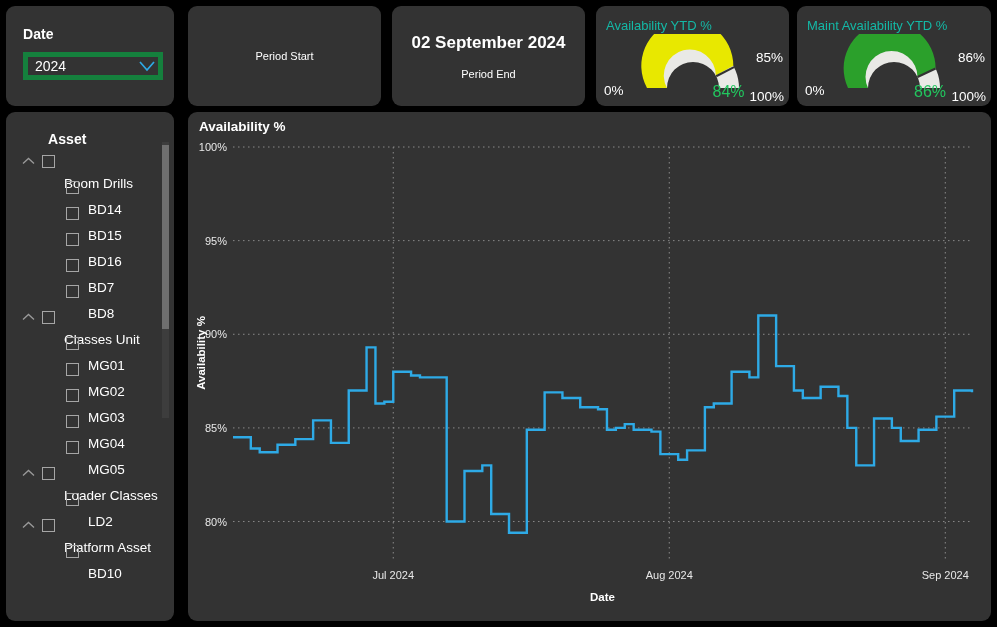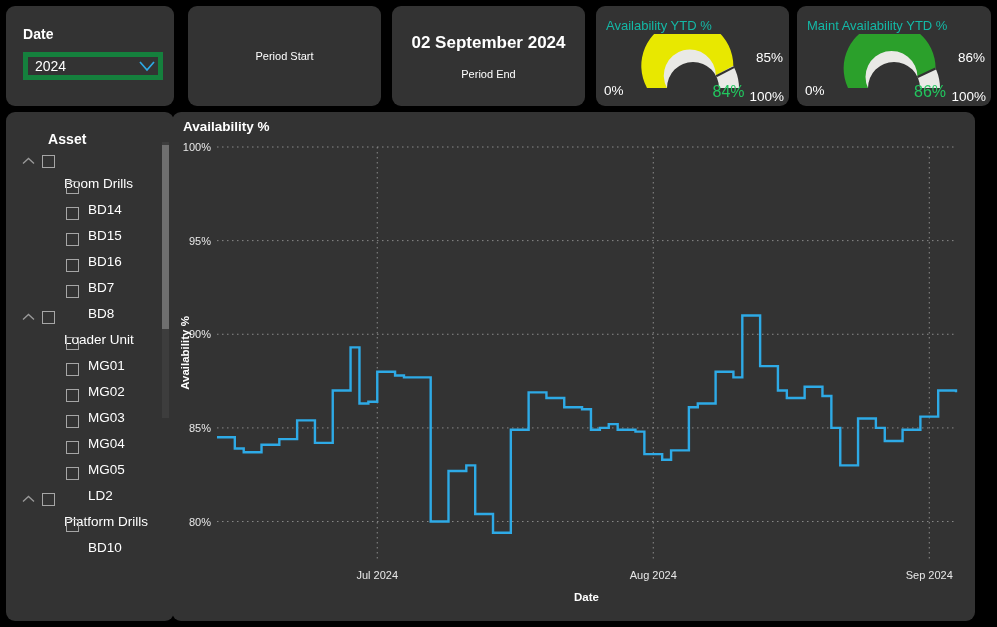--- a/index.html
+++ b/index.html
@@ -107,21 +107,21 @@
     width: 7px; height: 276px;
     background: #3d3d3d;
   }
   .scroll-thumb {
     position: absolute; right: 5px; top: 33px;
     width: 7px; height: 184px;
     background: #6f6f6f;
   }
 
   
-  #chart-card { left: 172px; top: 112px; width: 803px; height: 509px; }
+  #chart-card { left: 188px; top: 112px; width: 803px; height: 509px; }
   #chart-card .chart-title {
     position: absolute; left: 11px; top: 7px;
     color: #ffffff; font-size: 13.5px; font-weight: bold;
   }
   .chart-svg { position: absolute; left: 0; top: 0; }
   .ax-text { fill: #e8e8e8; font-family: "Liberation Sans", sans-serif; font-size: 11px; }
   .ax-title { fill: #ffffff; font-family: "Liberation Sans", sans-serif; font-size: 11.5px; font-weight: bold; }
 </style>
 </head>
 <body>
@@ -215,54 +215,63 @@
           <div class="cbox"></div>
           <span class="tw-label ">BD8</span>
         </div>
         <div class="tree-row group">
           <div class="tw-chev">
             <svg width="13" height="8" viewBox="0 0 13 8">
               <path d="M1 6.5 L6.5 1.5 L12 6.5" stroke="#9a9a9a" stroke-width="1.3" fill="none"></path>
             </svg>
           </div>
           <div class="cbox"></div>
-          <span class="tw-label group">Loader Unit</span>
+          <span class="tw-label group">Classes Unit</span>
         </div>
         <div class="tree-row child">
           <div class="cbox"></div>
           <span class="tw-label ">MG01</span>
         </div>
         <div class="tree-row child">
           <div class="cbox"></div>
           <span class="tw-label ">MG02</span>
         </div>
         <div class="tree-row child">
           <div class="cbox"></div>
           <span class="tw-label ">MG03</span>
         </div>
         <div class="tree-row child">
           <div class="cbox"></div>
           <span class="tw-label ">MG04</span>
         </div>
         <div class="tree-row child">
           <div class="cbox"></div>
           <span class="tw-label ">MG05</span>
-        </div>
-        <div class="tree-row child">
-          <div class="cbox"></div>
-          <span class="tw-label ">LD2</span>
         </div>
         <div class="tree-row group">
           <div class="tw-chev">
             <svg width="13" height="8" viewBox="0 0 13 8">
               <path d="M1 6.5 L6.5 1.5 L12 6.5" stroke="#9a9a9a" stroke-width="1.3" fill="none"></path>
             </svg>
           </div>
           <div class="cbox"></div>
-          <span class="tw-label group">Platform Drills</span>
+          <span class="tw-label group">Loader Classes</span>
+        </div>
+        <div class="tree-row child">
+          <div class="cbox"></div>
+          <span class="tw-label ">LD2</span>
+        </div>
+        <div class="tree-row group">
+          <div class="tw-chev">
+            <svg width="13" height="8" viewBox="0 0 13 8">
+              <path d="M1 6.5 L6.5 1.5 L12 6.5" stroke="#9a9a9a" stroke-width="1.3" fill="none"></path>
+            </svg>
+          </div>
+          <div class="cbox"></div>
+          <span class="tw-label group">Platform Asset</span>
         </div>
         <div class="tree-row child">
           <div class="cbox"></div>
           <span class="tw-label ">BD10</span>
         </div>
       </div>
     <div class="scroll-track"></div>
     <div class="scroll-thumb"></div>
   </div>
 

